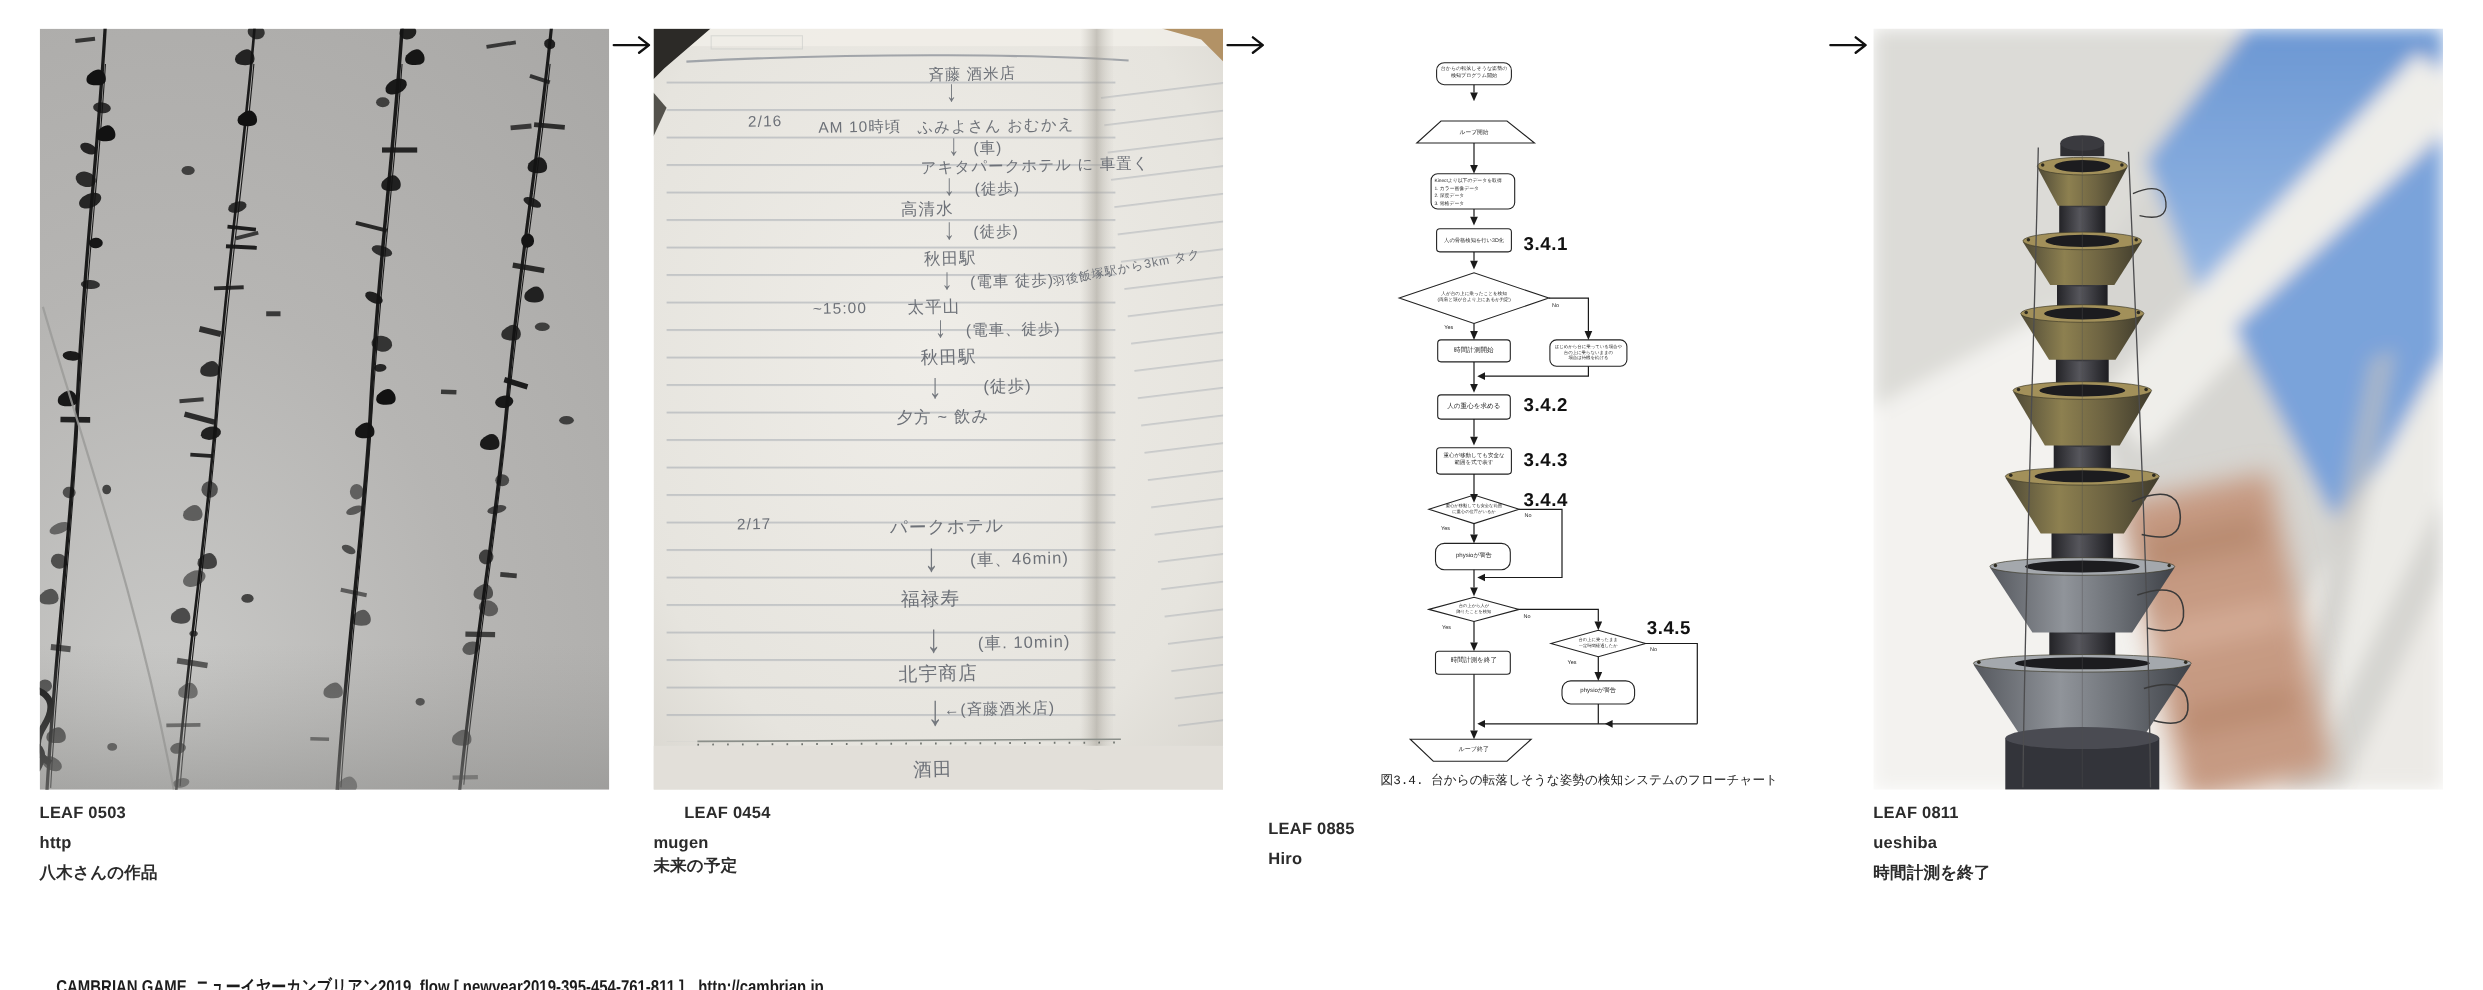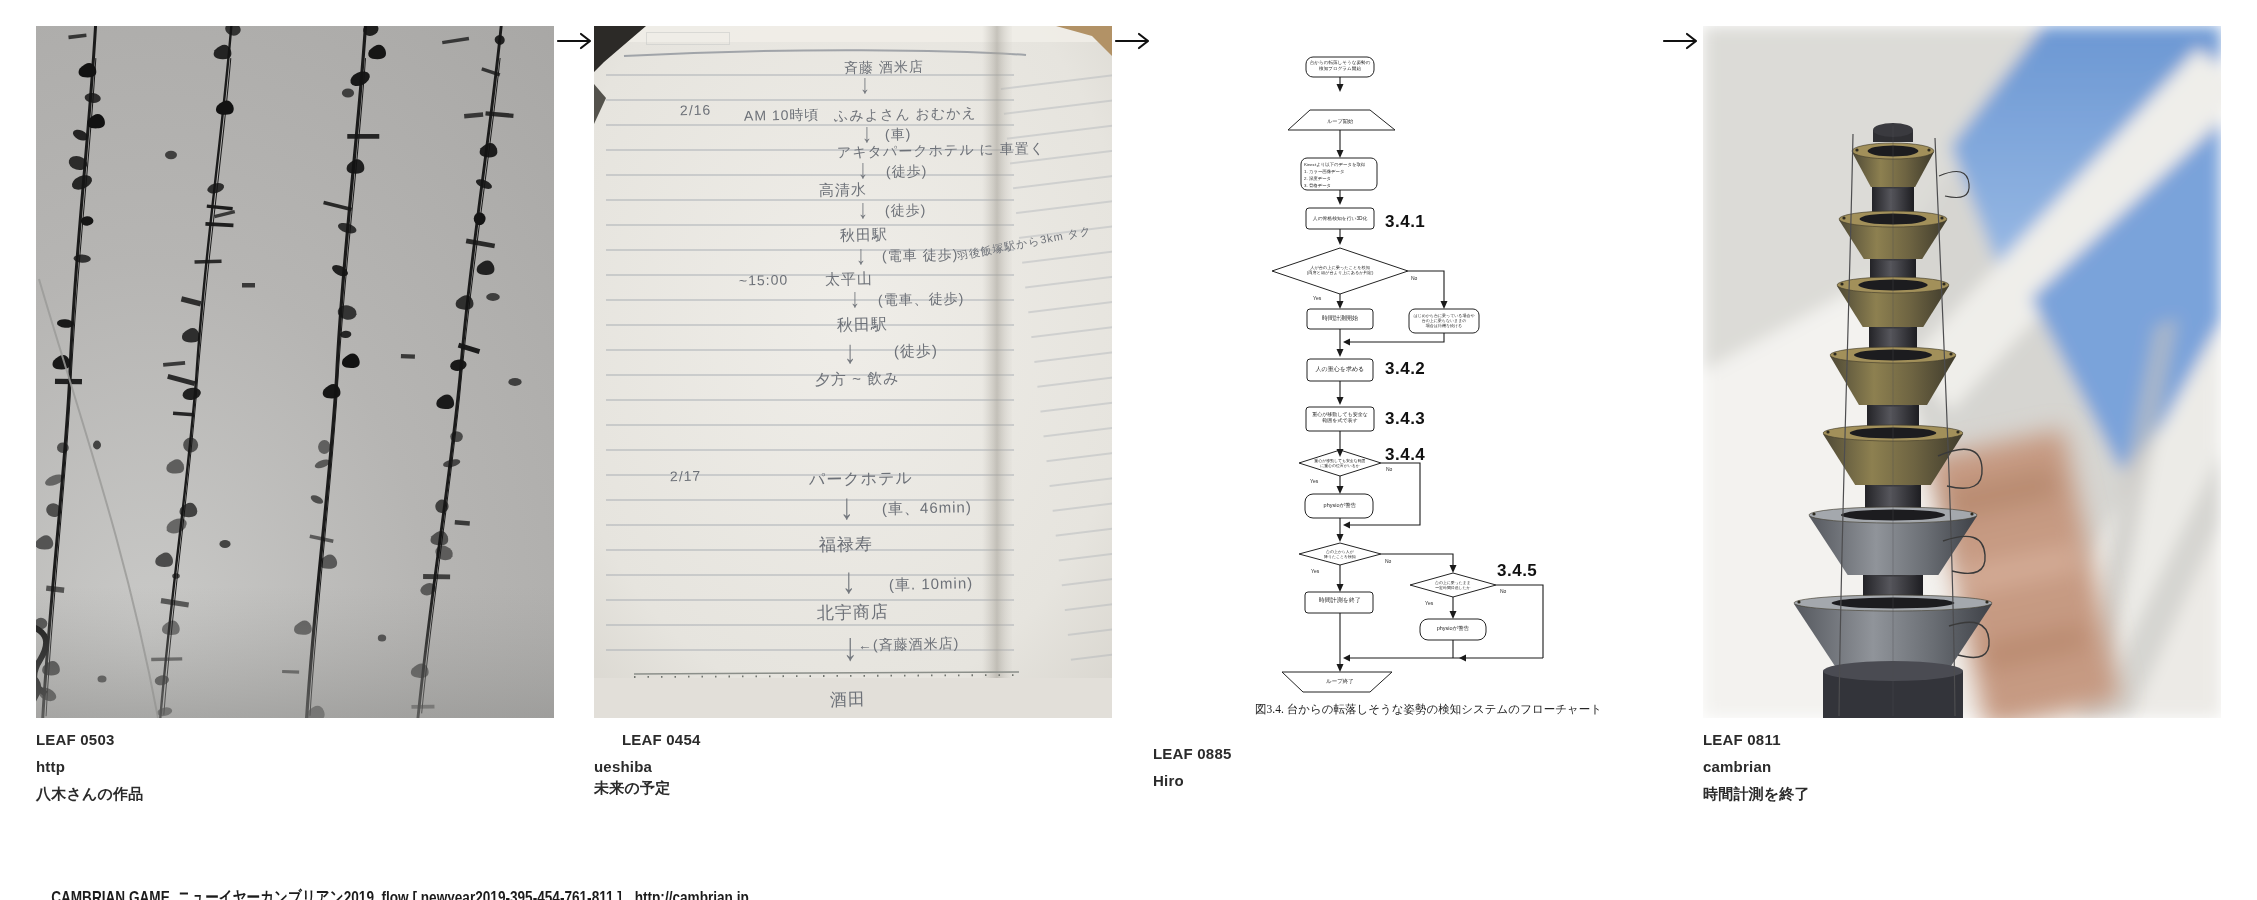--- a/index.html
+++ b/index.html
@@ -14,21 +14,21 @@
   .footer .url{margin-left:16px;}
   
   .hw{position:absolute;color:#6d7178;white-space:nowrap;font-size:14px;letter-spacing:1px;
       transform:rotate(-1.2deg);font-weight:400;}
   .hwd{position:absolute;color:#74787e;font-size:20px;transform:scaleY(1.35);line-height:1;}
   
   .flow{position:absolute;left:1153px;top:26px;width:518px;height:700px;filter:blur(.3px);}
   .fl{position:absolute;font-size:10px;line-height:1.25;color:#1f1f1f;text-align:center;
       white-space:pre-line;transform-origin:top left;}
   .ref{position:absolute;font-size:17px;font-weight:600;color:#111;letter-spacing:.5px;}
-  .fcap{position:absolute;left:102px;top:676px;font-family:Liberation Serif, serif;
+  .fcap{position:absolute;left:102px;top:676px;font-family:Liberation Mono, monospace;
         font-size:11.5px;color:#1d1d1d;white-space:pre;}
   .datebox{position:absolute;left:52px;top:6px;width:82px;height:11px;border:1px solid #c6c8c6;opacity:.55;}
 </style>
 </head>
 <body>
 
 <div class="canvas">
 
   <div class="photo" style="left:36px">
     <svg width="518" height="692" viewBox="0 0 518 692">
@@ -475,27 +475,27 @@
     <svg width="38" height="22" viewBox="0 0 38 22">
         <path d="M2,11 H34 M25,4 L34,11 L25,18" fill="none" stroke="#111" stroke-width="2.2" stroke-linecap="round" stroke-linejoin="round"></path>
       </svg>
   </div>
 
   <div class="cap" style="left:36px;top:732px">LEAF 0503</div>
   <div class="cap" style="left:36px;top:759px">http</div>
   <div class="cap" style="left:36px;top:786px">八木さんの作品</div>
 
   <div class="cap" style="left:622px;top:732px">LEAF 0454</div>
-  <div class="cap" style="left:594px;top:759px">ueshiba</div>
+  <div class="cap" style="left:594px;top:759px">mugen</div>
   <div class="cap" style="left:594px;top:780px">未来の予定</div>
 
   <div class="cap" style="left:1153px;top:746px">LEAF 0885</div>
   <div class="cap" style="left:1153px;top:773px">Hiro</div>
 
   <div class="cap" style="left:1703px;top:732px">LEAF 0811</div>
-  <div class="cap" style="left:1703px;top:759px">cambrian</div>
+  <div class="cap" style="left:1703px;top:759px">ueshiba</div>
   <div class="cap" style="left:1703px;top:786px">時間計測を終了</div>
 
   <div class="footer">
     <span>CAMBRIAN GAME  ニューイヤーカンブリアン2019  flow [ newyear2019-395-454-761-811 ]</span><span class="url">http://cambrian.jp</span>
   </div>
 
 </div>
 
 </body></html>

